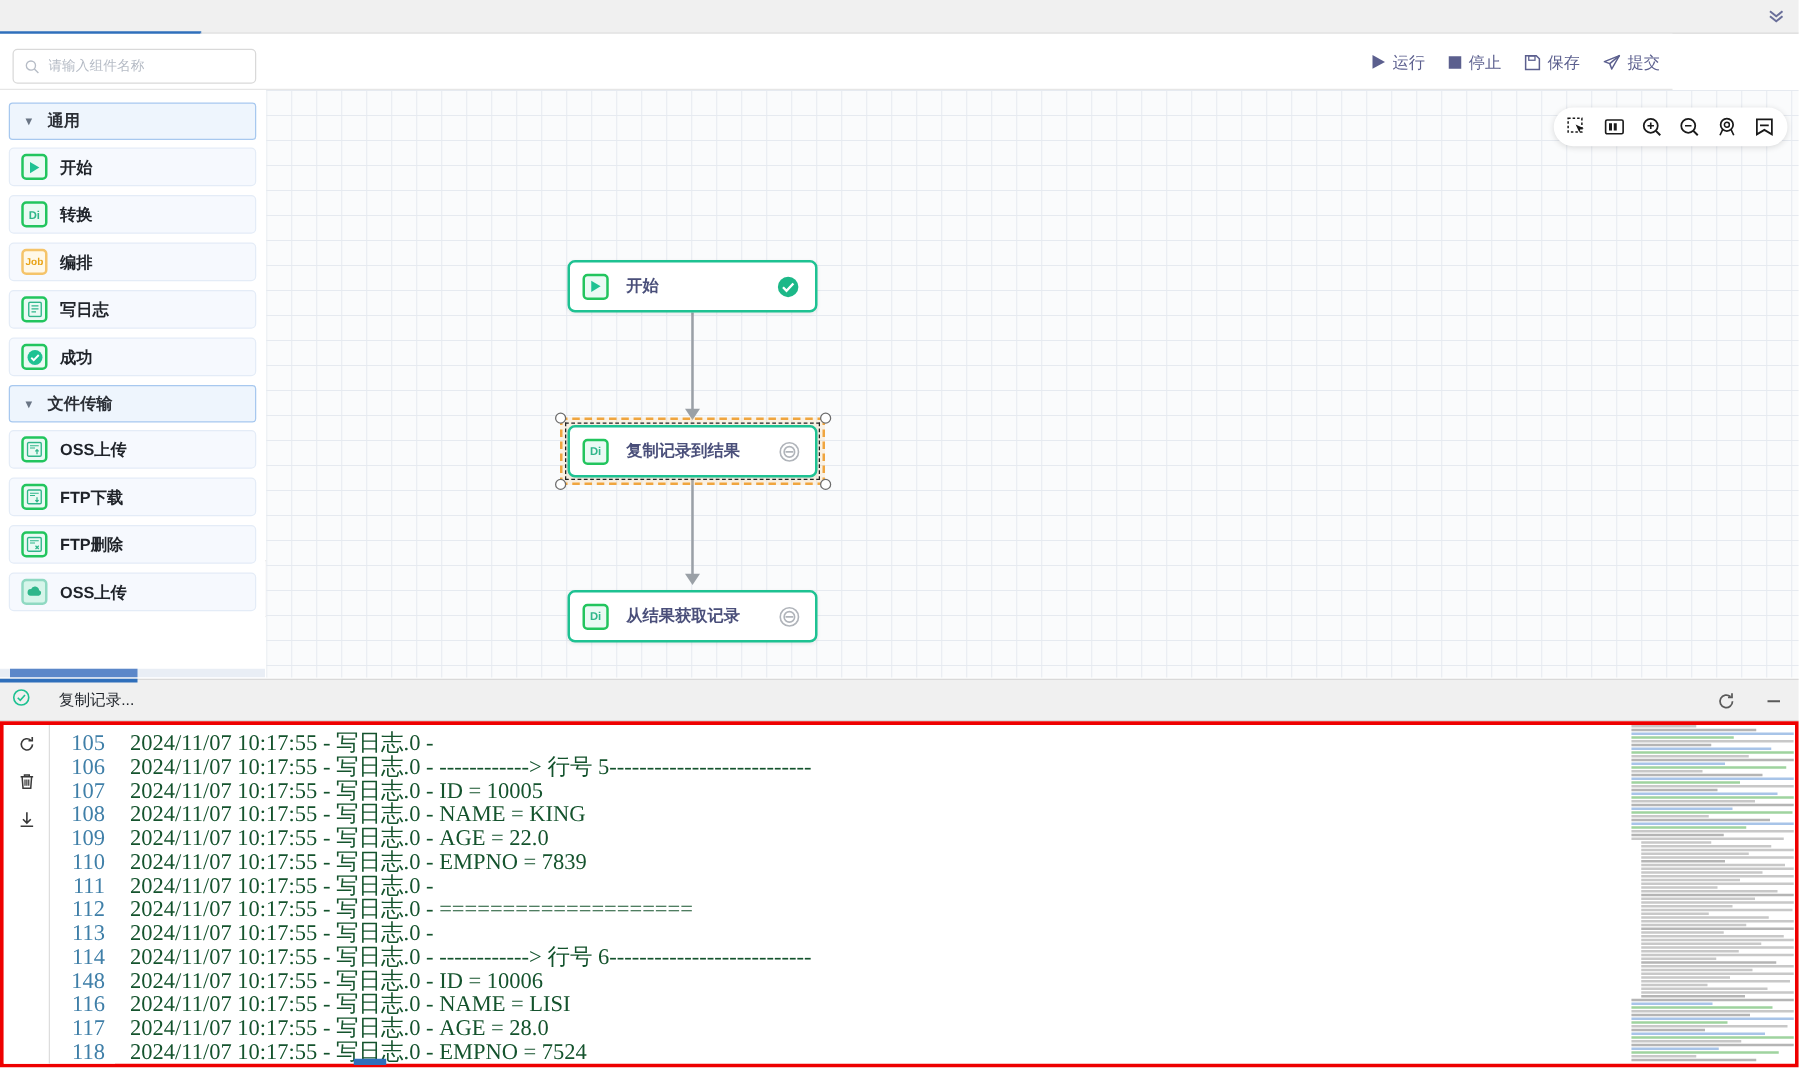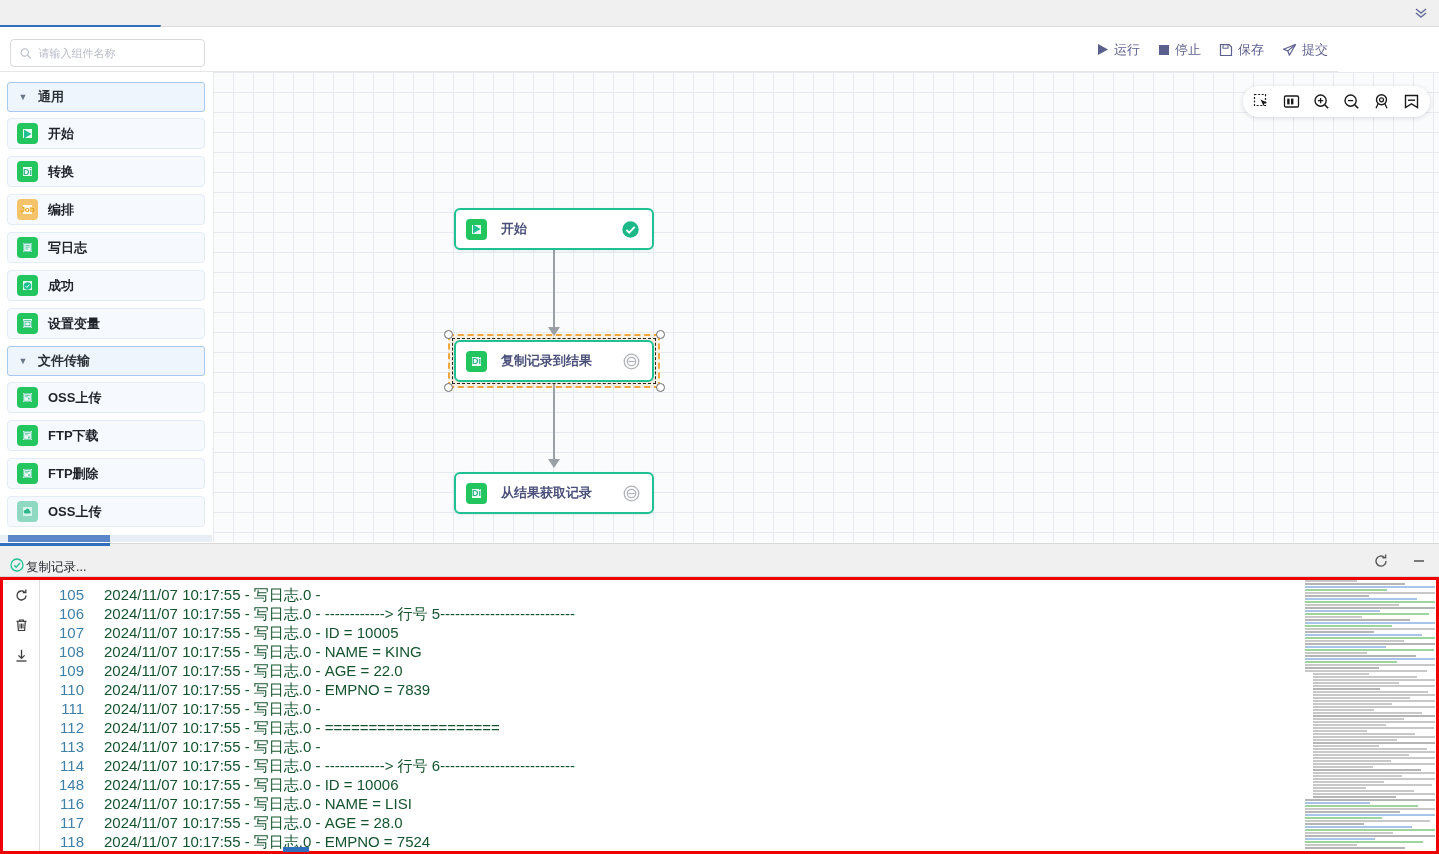--- a/index.html
+++ b/index.html
@@ -81,21 +81,21 @@
   .group-header .glabel { font-size: 13px; color: #2b2f36; font-weight: bold; }
   .pal-item {
     display: flex; align-items: center; height: 31px;
     background: #f6f9fe; border: 1px solid #e4ecf7; border-radius: 4px;
     margin-bottom: 7px; padding-left: 9px; gap: 10px; cursor: pointer;
   }
   .pal-item .ilabel { font-size: 13px; color: #1f2329; font-weight: bold; }
   .ico {
     width: 21px; height: 21px; border-radius: 4px;
     display: flex; align-items: center; justify-content: center;
-    background: #eafaf4; border: 6px solid #22c55e; flex: none;
+    background: #eafaf4; border: 2px solid #22c55e; flex: none;
   }
   .ico.job { background: #fff8e8; border-color: #f5c46a; }
   .ico.txt { font-size: 9px; font-weight: bold; color: #2fb68a; }
   .ico.job .t { font-size: 8px; font-weight: bold; color: #e8a317; }
   .ico.oss { background: #d6f5ea; border-color: #8fd9c2; }
   .palette-scrollbar {
     position: absolute; left: 0; bottom: 0; width: 212px; height: 7px;
     background: #e9eef5;
   }
   .palette-scrollbar .thumb {
@@ -163,21 +163,21 @@
   }
 
   
   .logpanel {
     position: absolute; left: 0; top: 543px; width: 1439px; height: 311px;
     background: #fff;
   }
   .log-header {
     position: relative; height: 34px; background: #f0f0f0;
     border-top: 1px solid #d9d9d9; border-bottom: 1px solid #d9d9d9;
-    display: flex; align-items: flex-end; padding-left: 10px; gap: 2px;
+    display: flex; align-items: center; padding-left: 10px; gap: 23px;
   }
   .log-header .ltab { font-size: 12.5px; color: #1f2329; }
   .log-header-actions {
     position: absolute; right: 12px; top: 0; height: 34px;
     display: flex; align-items: center; gap: 22px;
   }
   .log-header-actions .ha { cursor: pointer; color: #5a5a5a; display: flex; }
   .log-header-topline {
     position: absolute; left: 0; top: -1px; width: 110px; height: 3px;
     background: #2f6fbb;
@@ -189,22 +189,22 @@
     display: flex;
   }
   .log-gutter {
     width: 37px; background: #fff; border-right: 1px solid #ddd;
     padding-top: 8px; display: flex; flex-direction: column;
     align-items: center; gap: 15px;
   }
   .log-gutter .gi { cursor: pointer; color: #3a3a3a; display: flex; }
   .log-lines {
     flex: 1; display: flex; overflow: hidden;
-    font-family: Liberation Sans, sans-serif;
-    font-size: 15px;
+    font-family: Liberation Serif, serif;
+    font-size: 18px;
   }
   .ln-col {
     width: 52px; text-align: right; padding: 5px 8px 0 0;
     color: #3f7fa8; background: #fff; flex: none;
   }
   .ln-col div, .tx-col div { height: 19px; line-height: 19px; white-space: pre; }
   .tx-col { padding: 5px 0 0 12px; color: #14532d; flex: 1; overflow: hidden; }
   .log-minimap {
     position: absolute; right: 4px; top: 37px;
     width: 130px; height: 270px; overflow: hidden;
@@ -319,29 +319,20 @@
     <div class="pal-item">
       <span class="ico">
         <svg width="14" height="14" viewBox="0 0 14 14">
           <circle cx="7" cy="7" r="6" fill="#1ec292"></circle>
           <path d="M4 7.2l2 2 4-4.2" stroke="#fff" stroke-width="1.5" fill="none"></path>
         </svg>
       </span>
       <span class="ilabel">成功</span>
     </div>
 
-    <div class="pal-item">
-      <span class="ico">
-        <svg width="13" height="12" viewBox="0 0 13 12">
-          <rect x="0.8" y="1" width="11.4" height="10" rx="1" fill="none" stroke="#2fb68a" stroke-width="1.1"></rect>
-          <rect x="3" y="3.4" width="7" height="5" fill="none" stroke="#2fb68a" stroke-width="1"></rect>
-        </svg>
-      </span>
-      <span class="ilabel">设置变量</span>
-    </div>
 
     <div class="group-header">
       <span class="caret">▼</span>
       <span class="glabel">文件传输</span>
     </div>
 
     <div class="pal-item">
       <span class="ico">
         <svg width="13" height="13" viewBox="0 0 13 13">
           <rect x="1" y="1" width="11" height="11" rx="1" fill="none" stroke="#2fb68a" stroke-width="1.1"></rect>

